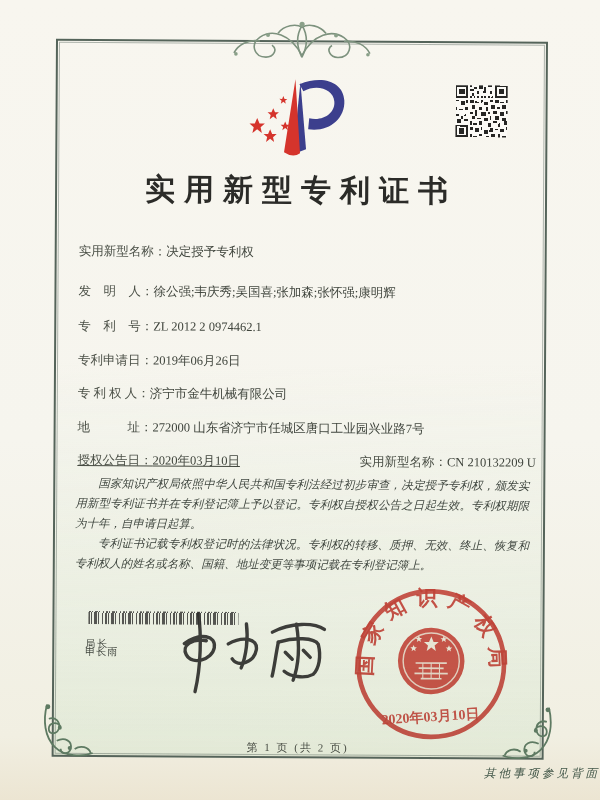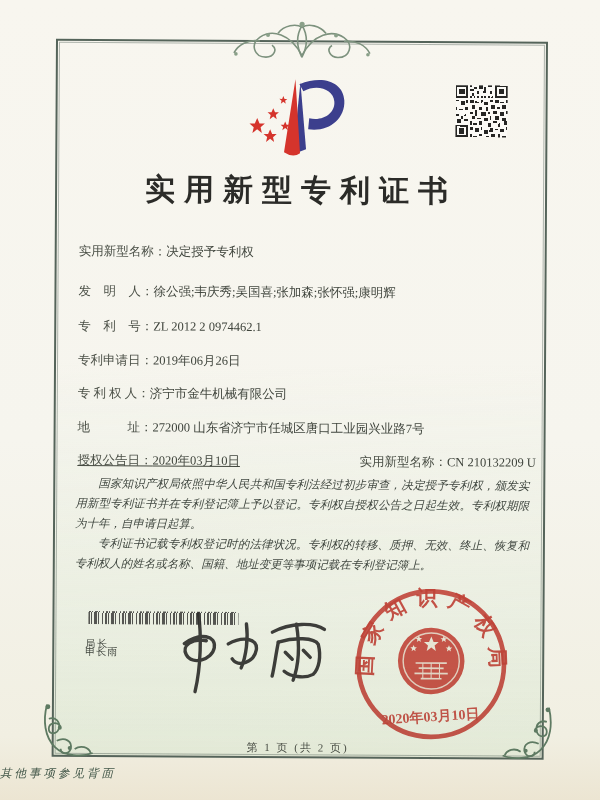--- a/index.html
+++ b/index.html
@@ -40,21 +40,21 @@
       #3a3a38 6px 9px,transparent 9px 10px,#3a3a38 10px 11px,transparent 11px 14px,
       #3a3a38 14px 15px,transparent 15px 17px);
     opacity:.85;
   }
   .sig-post{position:absolute;left:31px;top:596px;font-size:10px;letter-spacing:2px;color:#3c413a;}
   .sig-name{position:absolute;left:31px;top:592px;font-size:10px;letter-spacing:1px;color:#3c413a;margin-top:12px;}
   .sig-hand{position:absolute;left:100px;top:560px;}
   .seal{position:absolute;left:299px;top:543px;width:156px;height:156px;opacity:.9;mix-blend-mode:multiply;}
   .page-ind{position:absolute;left:0;right:0;top:698px;text-align:center;font-size:11px;color:#4a4f46;letter-spacing:2px;}
   .footer-note{
-    position:absolute;left:0;right:0;top:766px;text-align:left;
+    position:absolute;left:0;right:0;top:766px;text-align:right;
     font-size:11.5px;color:#44584a;letter-spacing:3px;font-style:italic;
   }
   .ornament-top{position:absolute;left:50%;top:-27px;transform:translateX(-50%);}
   .corner{position:absolute;}
   .corner.bl{left:-13px;top:660px;}
   .corner.br{right:-13px;top:660px;transform:scaleX(-1);}
 </style>
 </head>
 <body>
 

